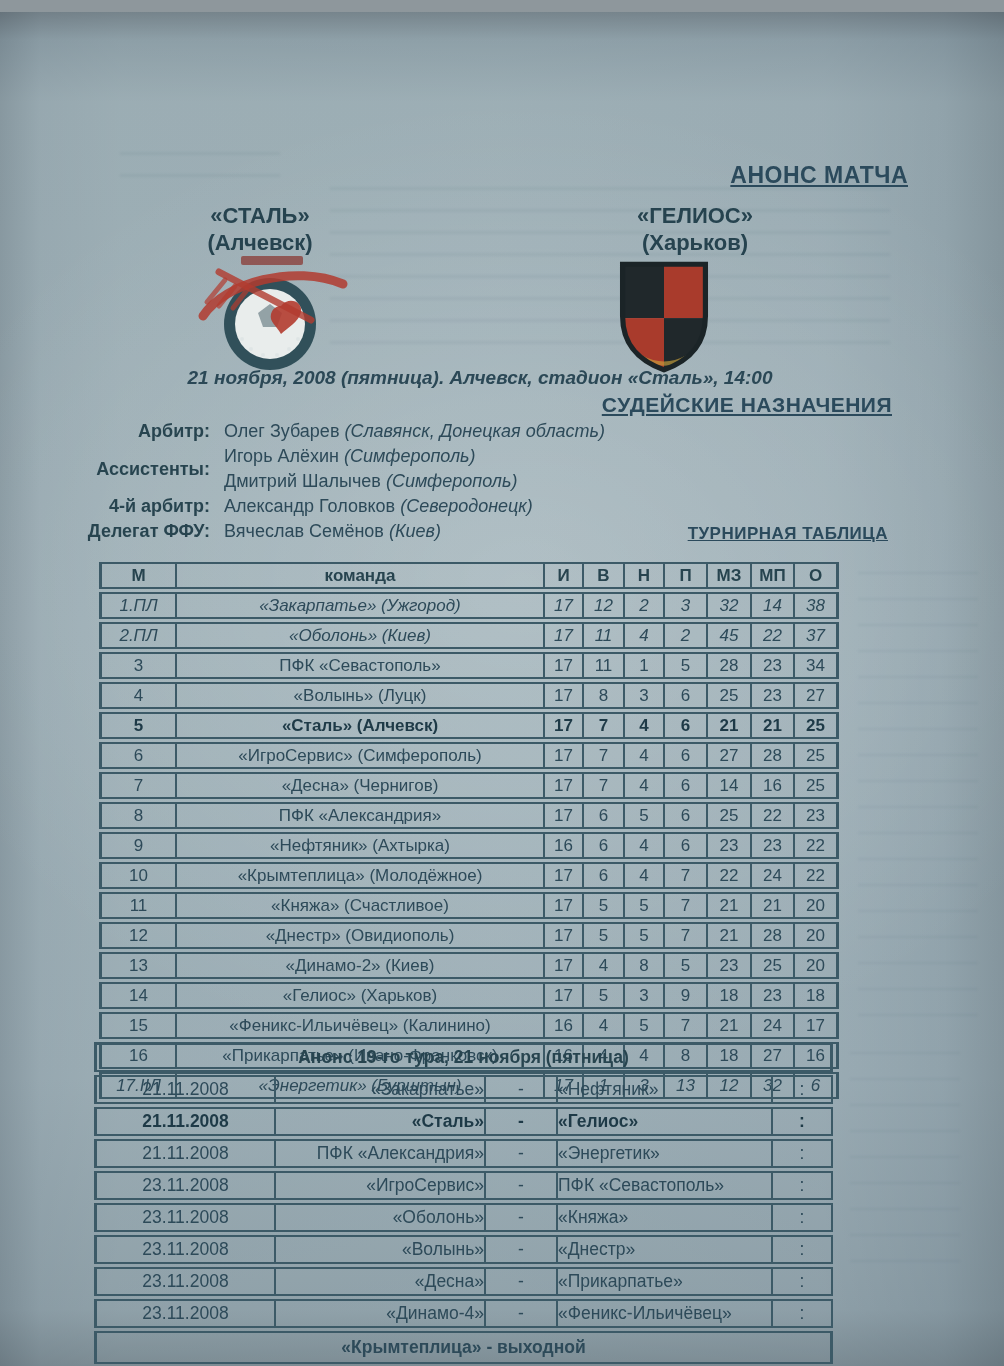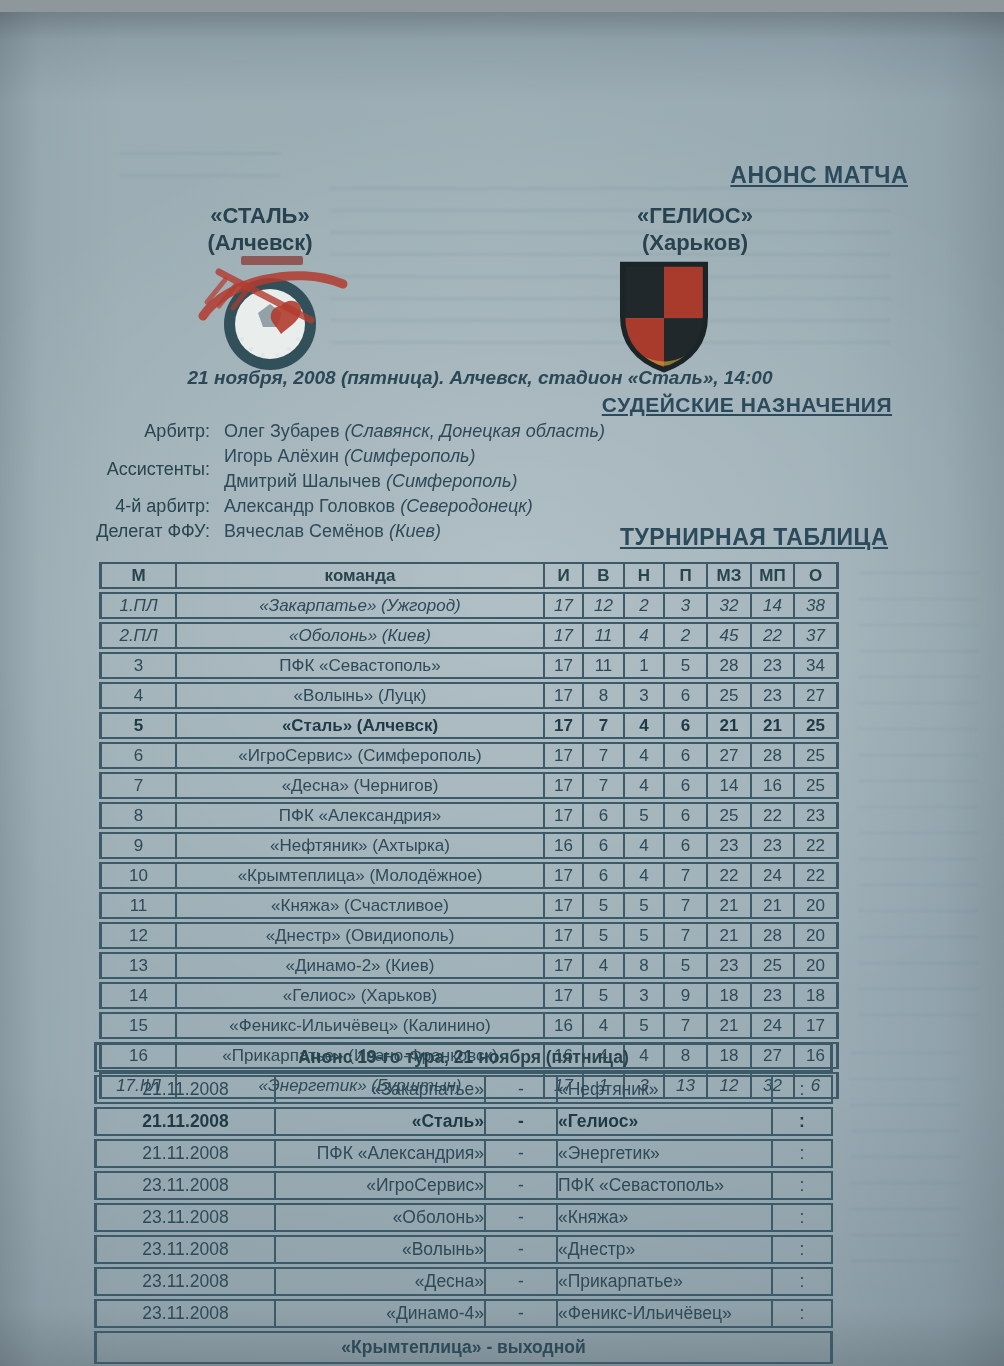--- a/index.html
+++ b/index.html
@@ -15,33 +15,33 @@
   }
   .inkblur{filter:blur(.3px);}
   
   .bleed{position:absolute;opacity:.14;pointer-events:none;filter:blur(1.2px);}
   .bleed.rows{background:repeating-linear-gradient(180deg,rgba(62,92,108,.55) 0 2px,transparent 2px 26px);}
   .bleed.smudge{background:repeating-linear-gradient(180deg,rgba(62,92,108,.5) 0 3px,transparent 3px 22px);}
   
   .hdr-right{position:absolute;font-weight:bold;text-decoration:underline;color:#2b4a5c;letter-spacing:.5px;}
   #announce{top:150px;right:96px;font-size:23px;}
   #officials-title{top:381px;right:112px;font-size:21px;}
-  #standings-title{top:512px;right:116px;font-size:23px;}
+  #standings-title{top:512px;right:116px;font-size:17px;}
   
   .team-block{position:absolute;top:190px;text-align:center;font-weight:bold;font-size:22px;line-height:27px;color:#26434f;}
   #home-block{left:140px;width:240px;}
   #away-block{left:570px;width:250px;}
   .logo{position:absolute;}
   
   #match-info{position:absolute;top:355px;left:60px;width:840px;text-align:center;
     font-weight:bold;font-style:italic;font-size:19px;color:#2b4856;}
   
   #officials{position:absolute;top:407px;left:60px;width:620px;font-size:18px;}
   .off-row{display:flex;align-items:center;}
-  .off-label{width:150px;text-align:right;font-weight:normal;flex:0 0 150px;color:#27444f;}
+  .off-label{width:150px;text-align:right;font-weight:bold;flex:0 0 150px;color:#27444f;}
   .off-vals{padding-left:14px;}
   .off-line{line-height:25px;white-space:nowrap;color:#2d4a59;font-weight:500;}
   .off-line i{font-style:italic;}
   
   table{border-collapse:separate;border-spacing:0 3px;table-layout:fixed;}
   #standings{position:absolute;top:547px;left:99px;width:740px;font-size:17px;}
   #standings td,#standings th{
     border-top:2px solid #3c5a67;border-bottom:2px solid #3c5a67;border-right:2px solid #3c5a67;
     padding:1px 2px;height:21px;text-align:center;overflow:hidden;white-space:nowrap;}
   #standings td:first-child,#standings th:first-child{border-left:3px solid #3c5a67;}

